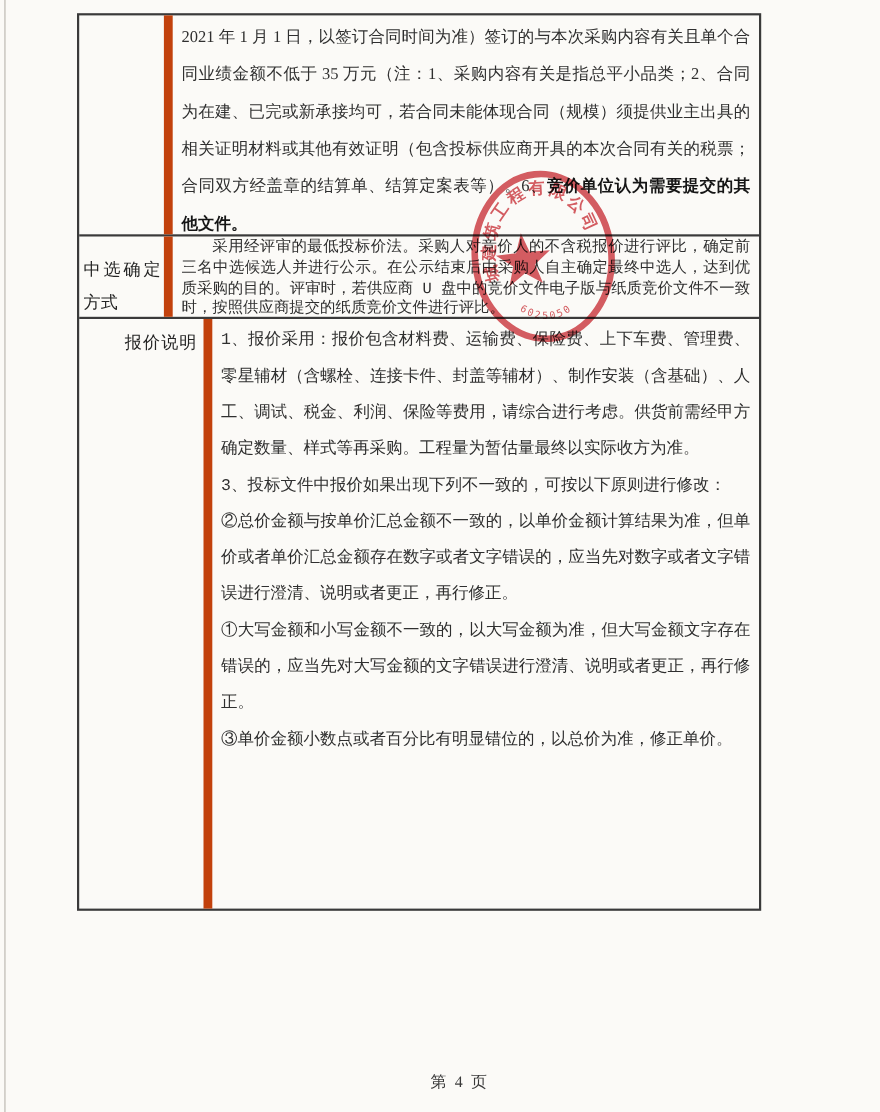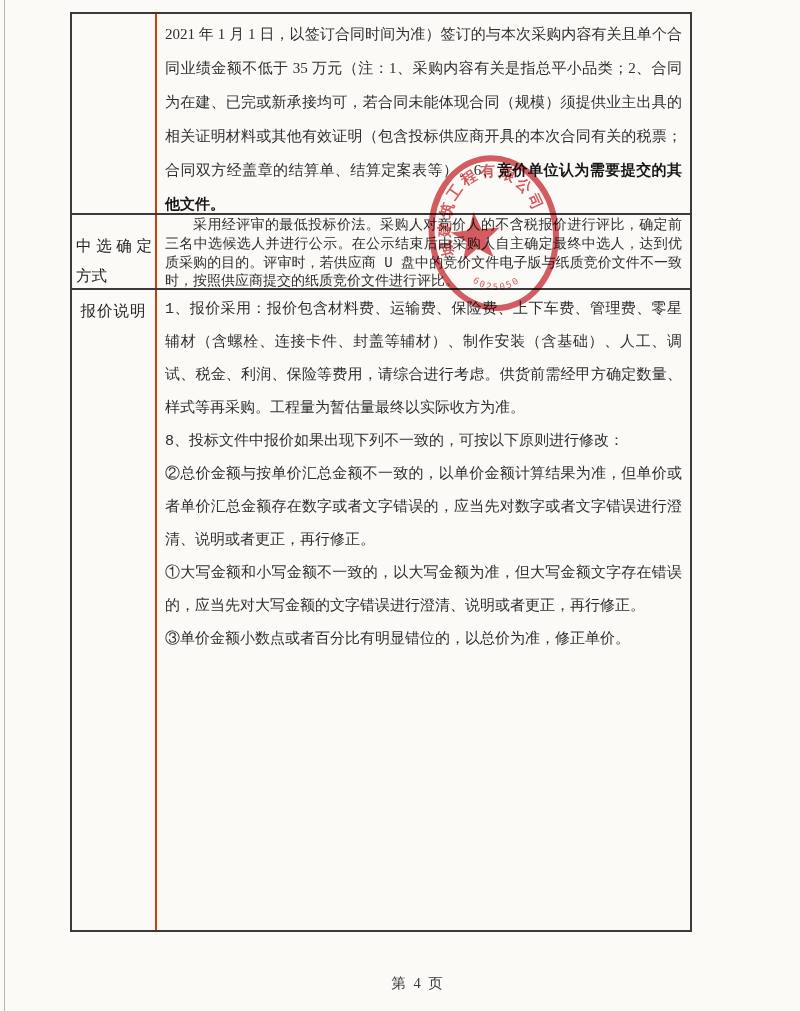--- a/index.html
+++ b/index.html
@@ -18,34 +18,34 @@
   .doc-table{
     position:absolute;left:70px;top:12px;width:622px;
     border:2px solid #3a3a3a;
     box-sizing:border-box;
     background:transparent;
   }
   .row{display:flex;box-sizing:border-box;}
   .row.bordered{border-bottom:2px solid #3a3a3a;}
   .cell-label{
     width:85px;flex:0 0 85px;
-    border-right:2px solid #c2410c;
+    border-right:8px solid #c2410c;
     box-sizing:border-box;
     font-size:15.5px;
     color:#242424;
   }
   .cell-content{
     flex:1;min-width:0;
     padding:0 8px;
     box-sizing:border-box;
     overflow:hidden;
   }
   .r1{height:201px;}
   .r2{height:75px;}
-  .r3{height:640px;}
+  .r3{height:536px;padding-left:36px;}
   .para{
     margin:0;
     text-align:justify;
     word-break:break-all;
   }
   .r1 .cell-content{padding-top:3px;}
   .r1 .para{font-size:15px;line-height:34px;}
   .r2 .cell-content{padding-top:1px;}
   .r2 .para{font-size:14px;line-height:18.8px;font-family:Liberation Mono, monospace;}
   .r3 .cell-content{padding-top:3px;font-family:Liberation Mono, monospace;}
@@ -97,21 +97,21 @@
       <div class="cell-label label-mid">中选确定方式</div>
       <div class="cell-content">
         <p class="para indent">采用经评审的最低投标价法。采购人对竞价人的不含税报价进行评比，确定前三名中选候选人并进行公示。在公示结束后由采购人自主确定最终中选人，达到优质采购的目的。评审时，若供应商 U 盘中的竞价文件电子版与纸质竞价文件不一致时，按照供应商提交的纸质竞价文件进行评比。</p>
       </div>
     </div>
 
     <div class="row r3">
       <div class="cell-label label-top">报价说明</div>
       <div class="cell-content">
         <p class="para">1、报价采用：报价包含材料费、运输费、保险费、上下车费、管理费、零星辅材（含螺栓、连接卡件、封盖等辅材）、制作安装（含基础）、人工、调试、税金、利润、保险等费用，请综合进行考虑。供货前需经甲方确定数量、样式等再采购。工程量为暂估量最终以实际收方为准。</p>
-        <p class="para">8、投标文件中报价如果出现下列不一致的，可按以下原则进行修改：</p>
+        <p class="para">3、投标文件中报价如果出现下列不一致的，可按以下原则进行修改：</p>
         <p class="para">②总价金额与按单价汇总金额不一致的，以单价金额计算结果为准，但单价或者单价汇总金额存在数字或者文字错误的，应当先对数字或者文字错误进行澄清、说明或者更正，再行修正。</p>
         <p class="para">①大写金额和小写金额不一致的，以大写金额为准，但大写金额文字存在错误的，应当先对大写金额的文字错误进行澄清、说明或者更正，再行修正。</p>
         <p class="para">③单价金额小数点或者百分比有明显错位的，以总价为准，修正单价。</p>
 
       </div>
     </div>
 
   </div>
 
   <svg class="seal" viewBox="0 0 150 172" xmlns="http://www.w3.org/2000/svg">

